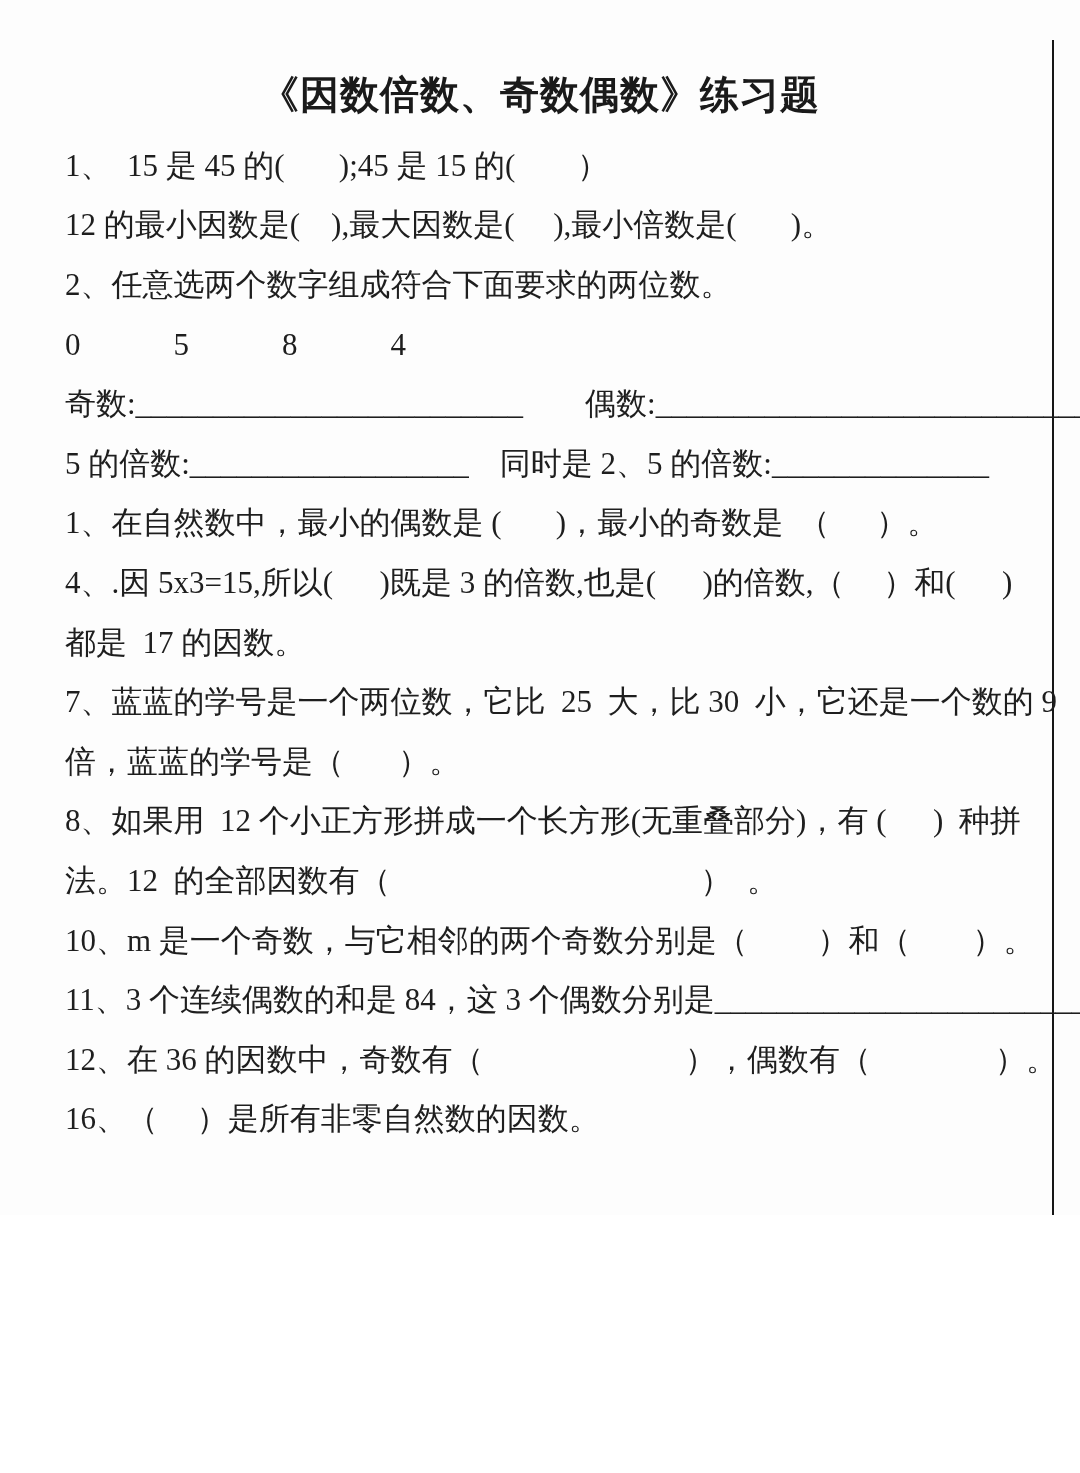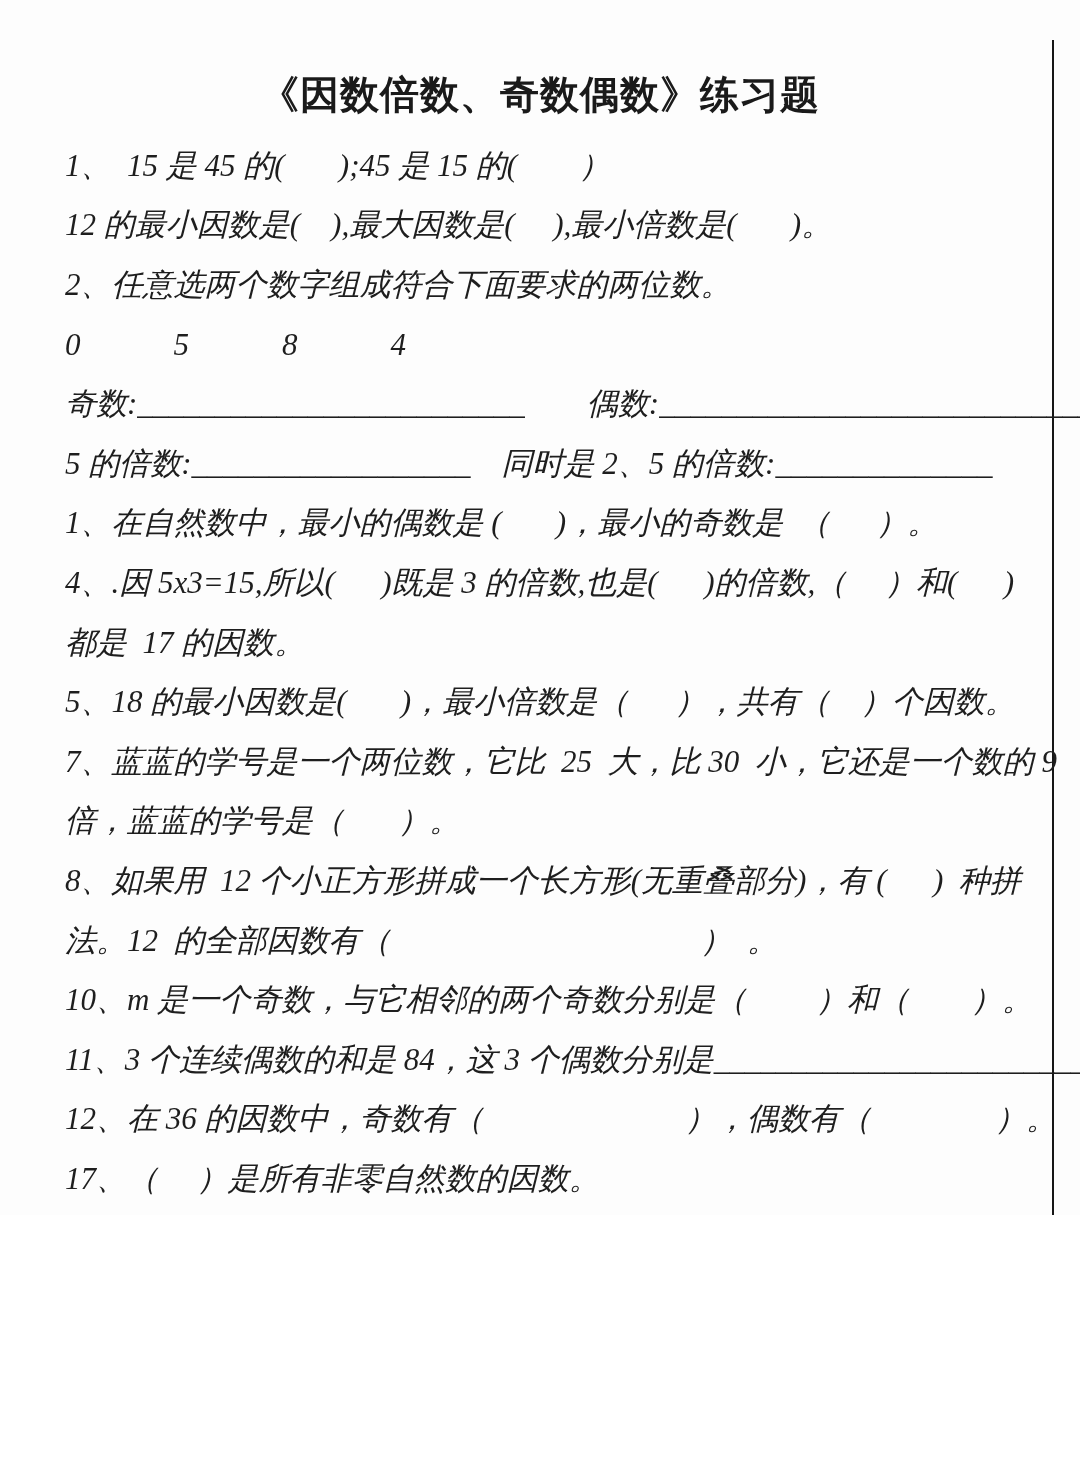--- a/index.html
+++ b/index.html
@@ -27,21 +27,20 @@
     font-weight: 600;
     letter-spacing: 1px;
     font-family: "Liberation Serif", serif;
     color: #1a1a1a;
   }
   .lines {
     position: absolute;
     top: 136px;
     left: 65px;
     right: 10px;
-    font-style: italic;
   }
   .line {
     height: 59.6px;
     display: flex;
     align-items: center;
     font-size: 31px;
     white-space: pre;
     color: #1e1e1e;
     font-family: "Liberation Serif", serif;
   }
@@ -65,23 +64,22 @@
   <div class="lines">
     <div class="line">1、  15 是 45 的(       );45 是 15 的(        ）</div>
     <div class="line">12 的最小因数是(    ),最大因数是(     ),最小倍数是(       )。</div>
     <div class="line">2、任意选两个数字组成符合下面要求的两位数。</div>
     <div class="line">0            5            8            4</div>
     <div class="line">奇数:_________________________        偶数:________________________________________</div>
     <div class="line">5 的倍数:__________________    同时是 2、5 的倍数:______________</div>
     <div class="line">1、在自然数中，最小的偶数是 (       )，最小的奇数是  （      ）。</div>
     <div class="line">4、.因 5x3=15,所以(      )既是 3 的倍数,也是(      )的倍数,（     ）和(      )</div>
     <div class="line">都是  17 的因数。</div>
-    <div class="line">5、18 的最小因数是(       )，最小倍数是（      ），共有（    ）个因数。</div>
     <div class="line">7、蓝蓝的学号是一个两位数，它比  25  大，比 30  小，它还是一个数的 9</div>
     <div class="line">倍，蓝蓝的学号是（       ）。</div>
     <div class="line">8、如果用  12 个小正方形拼成一个长方形(无重叠部分)，有 (      )  种拼</div>
     <div class="line">法。12  的全部因数有（                                        ）  。</div>
     <div class="line">10、m 是一个奇数，与它相邻的两个奇数分别是（         ）和（        ）。</div>
     <div class="line">11、3 个连续偶数的和是 84，这 3 个偶数分别是________________________________.</div>
     <div class="line">12、在 36 的因数中，奇数有（                          ），偶数有（                ）。</div>
-    <div class="line">17、（     ）是所有非零自然数的因数。</div>
+    <div class="line">16、（     ）是所有非零自然数的因数。</div>
   </div>
 </div>
 
 </body></html>

